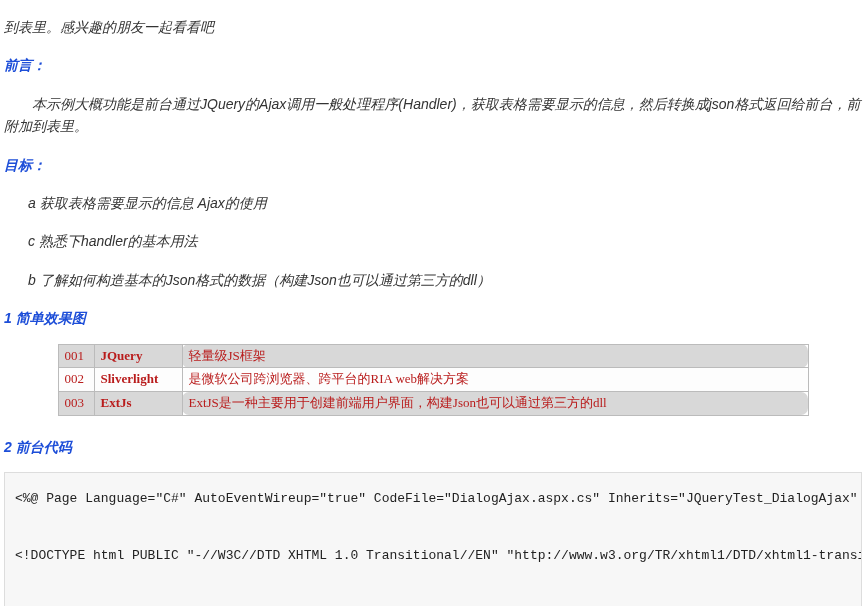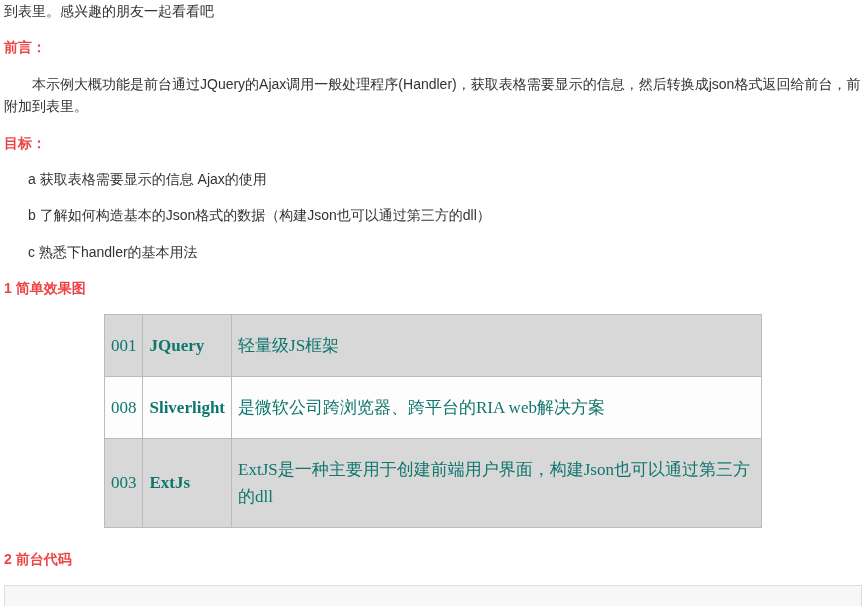--- a/index.html
+++ b/index.html
@@ -7,42 +7,42 @@
     margin: 0;
     padding: 0;
     font-family: "Microsoft YaHei", Arial, sans-serif;
     font-size: 14px;
     color: #333;
     width: 866px;
     background: #fff;
     line-height: 1.6;
   }
   .content { padding: 0 4px; }
-  p { margin: 0 0 14px 0; }
-  .bold { font-weight: bold; color: #ef4444; }
+  p { margin: 16px 0 14px 0; font-style: italic; }
+  .bold { font-weight: bold; color: #1d4ed8; }
   .small-indent { padding-left: 24px; }
 
   
   .tbl-wrap { display: flex; justify-content: center; margin: 12px 0 20px 0; }
   table {
     border-collapse: collapse;
     border: 1px solid #999;
     font-family: SimSun, serif;
   }
   td {
     border: 1px solid #bbb;
-    padding: 17px 6px;
-    font-size: 17px;
-    color: #0f766e;
+    padding: 1px 6px;
+    font-size: 13px;
+    color: #b91c1c;
   }
   tr.odd td { background: #d8d8d8; }
   tr.even td { background: #fdfdfd; }
   td.c1 { width: 36px; }
   td.c2 { width: 88px; font-weight: bold; }
-  td.c3 { width: 530px; }
+  td.c3 { width: 626px; border-radius: 7px; }
 
   
   .code {
     background: #f7f7f7;
     border: 1px solid #ddd;
     padding: 12px 10px;
     font-family: SimSun, "Courier New", monospace;
     font-size: 13px;
     color: #222;
     white-space: pre;
@@ -57,35 +57,35 @@
 <div class="content">
   <p>到表里。感兴趣的朋友一起看看吧</p>
 
   <p class="bold">前言：</p>
 
   <p>　　本示例大概功能是前台通过JQuery的Ajax调用一般处理程序(Handler)，获取表格需要显示的信息，然后转换成json格式返回给前台，前附加到表里。</p>
 
   <p class="bold">目标：</p>
 
   <p class="small-indent">a 获取表格需要显示的信息 Ajax的使用</p>
+  <p class="small-indent">c 熟悉下handler的基本用法</p>
   <p class="small-indent">b 了解如何构造基本的Json格式的数据（构建Json也可以通过第三方的dll）</p>
-  <p class="small-indent">c 熟悉下handler的基本用法</p>
 
   <p class="bold">1 简单效果图</p>
 
   <div class="tbl-wrap">
     <table>
       <tbody>
           <tr class="odd">
         <td class="c1">001</td>
         <td class="c2">JQuery</td>
         <td class="c3">轻量级JS框架</td>
       </tr>
       <tr class="even">
-        <td class="c1">008</td>
+        <td class="c1">002</td>
         <td class="c2">Sliverlight</td>
         <td class="c3">是微软公司跨浏览器、跨平台的RIA web解决方案</td>
       </tr>
       <tr class="odd">
         <td class="c1">003</td>
         <td class="c2">ExtJs</td>
         <td class="c3">ExtJS是一种主要用于创建前端用户界面，构建Json也可以通过第三方的dll</td>
       </tr>
     </tbody>
       </table>

